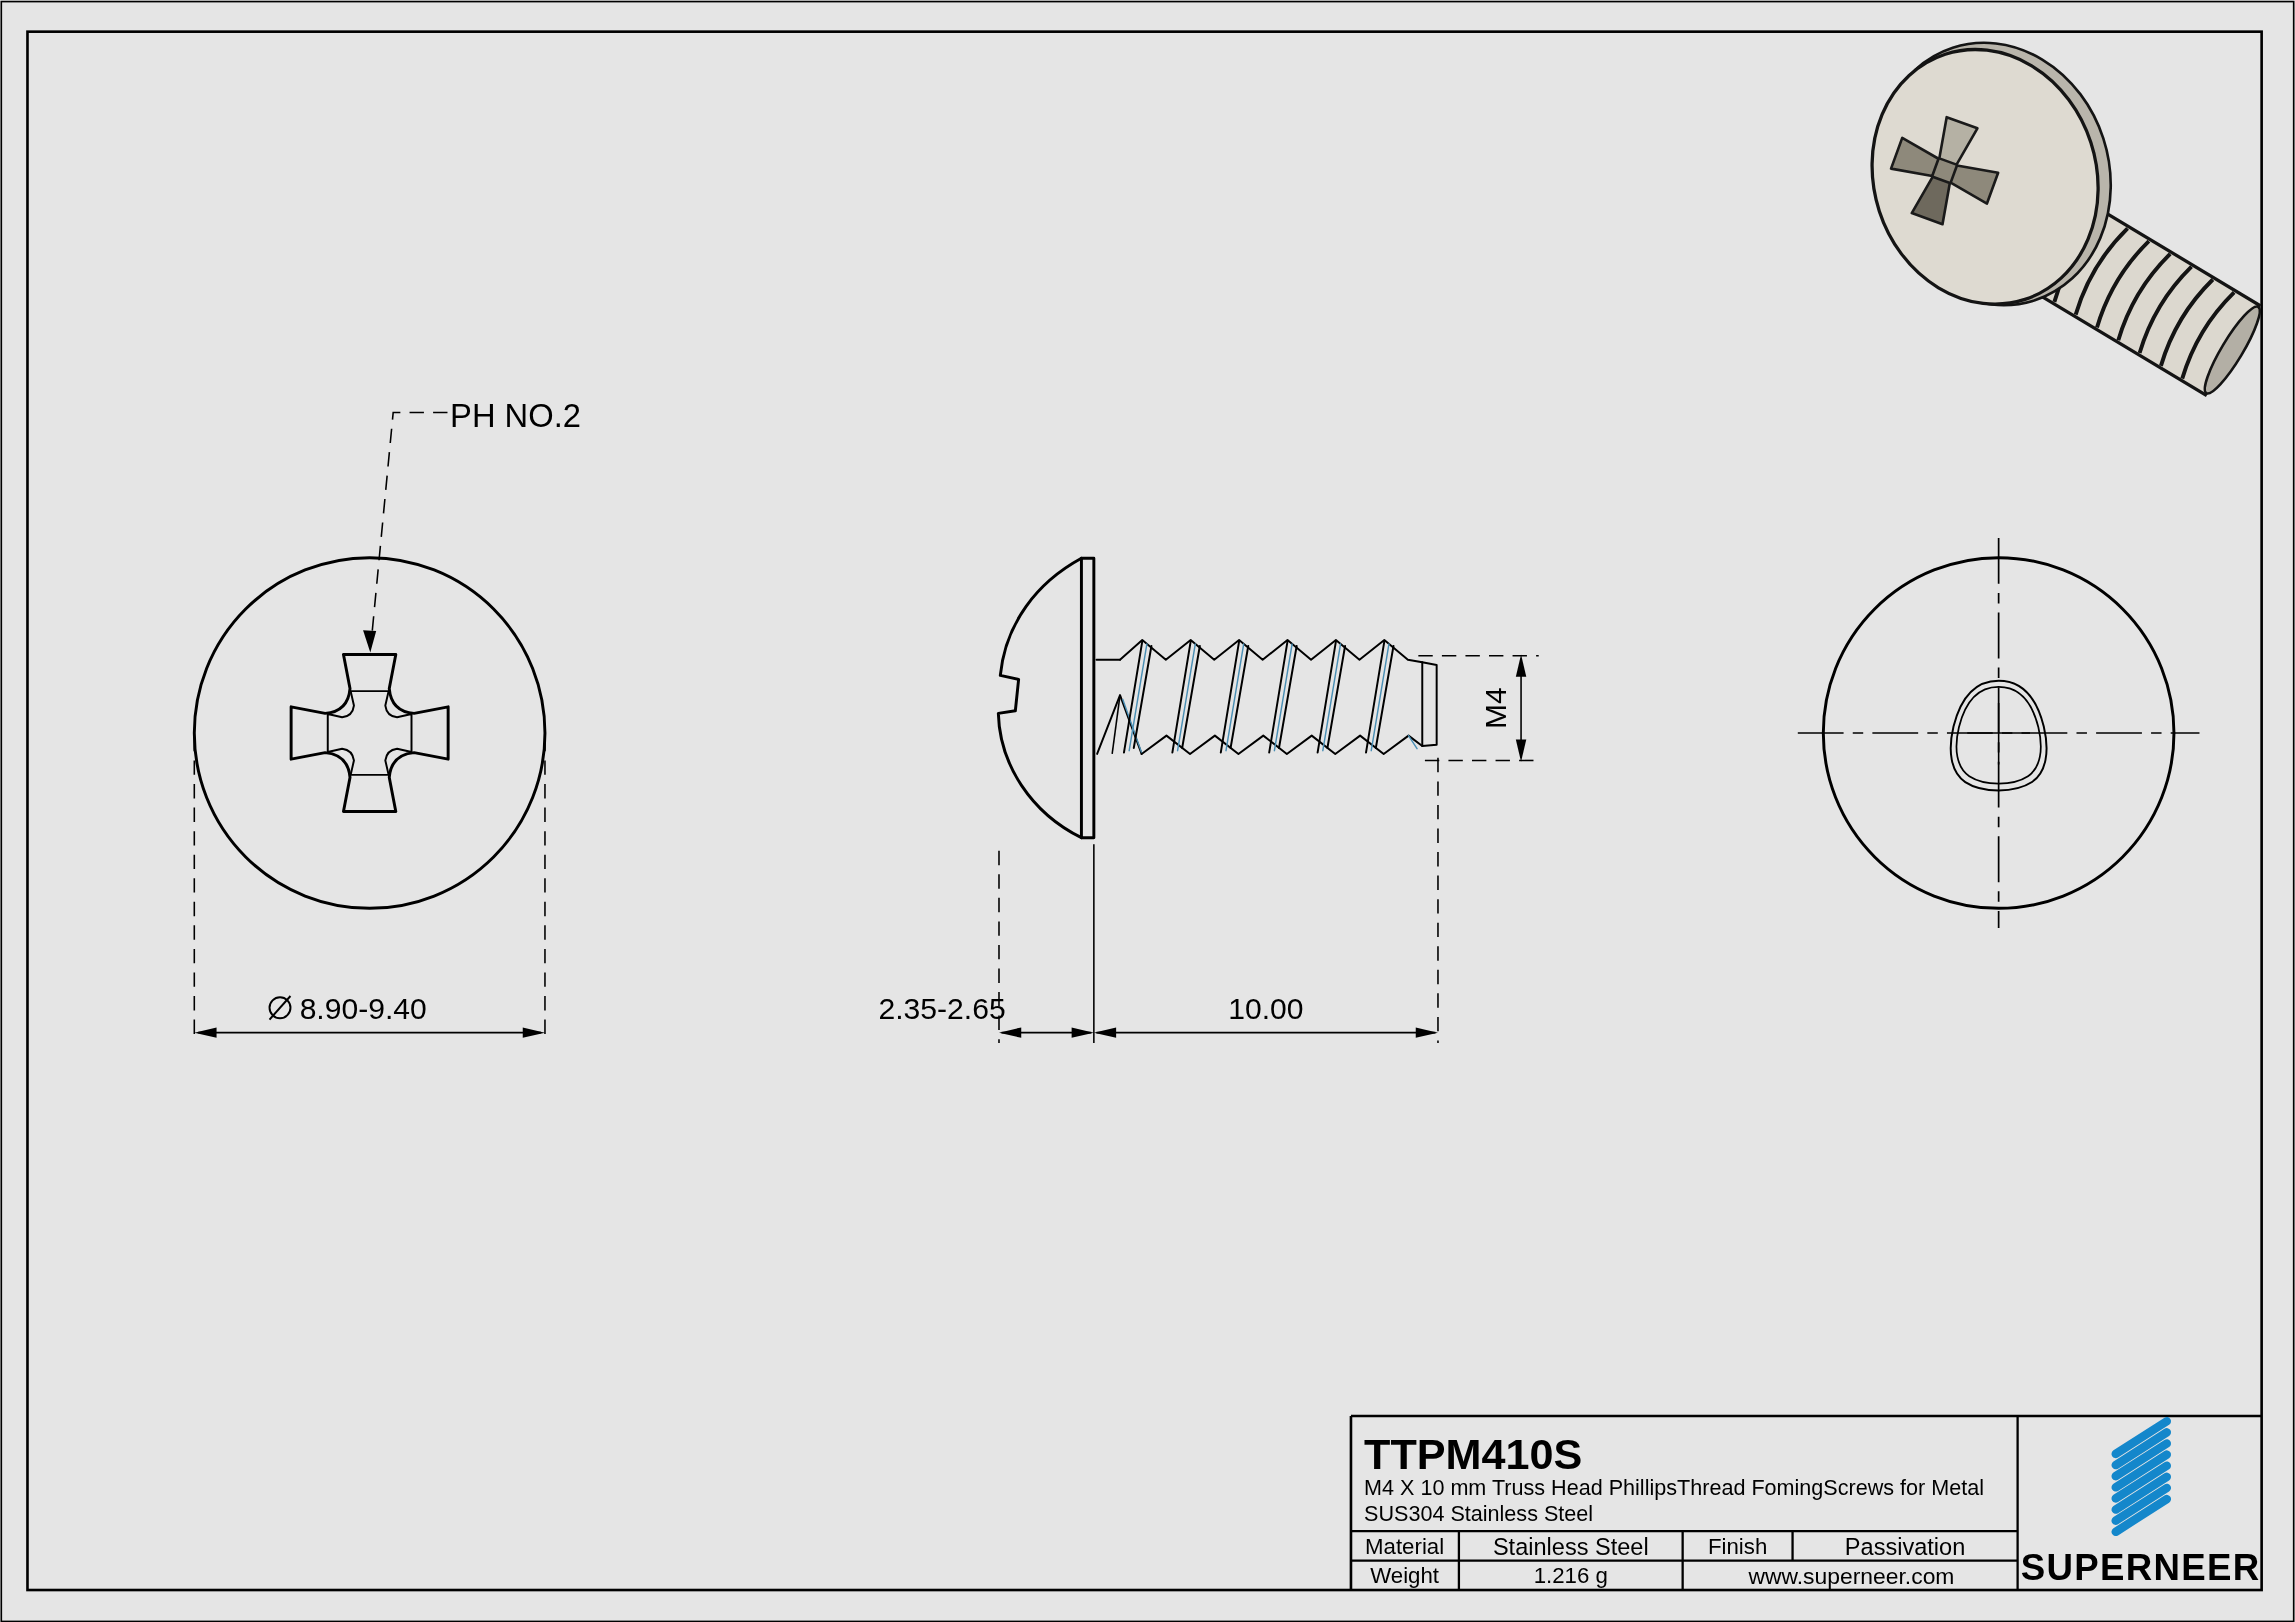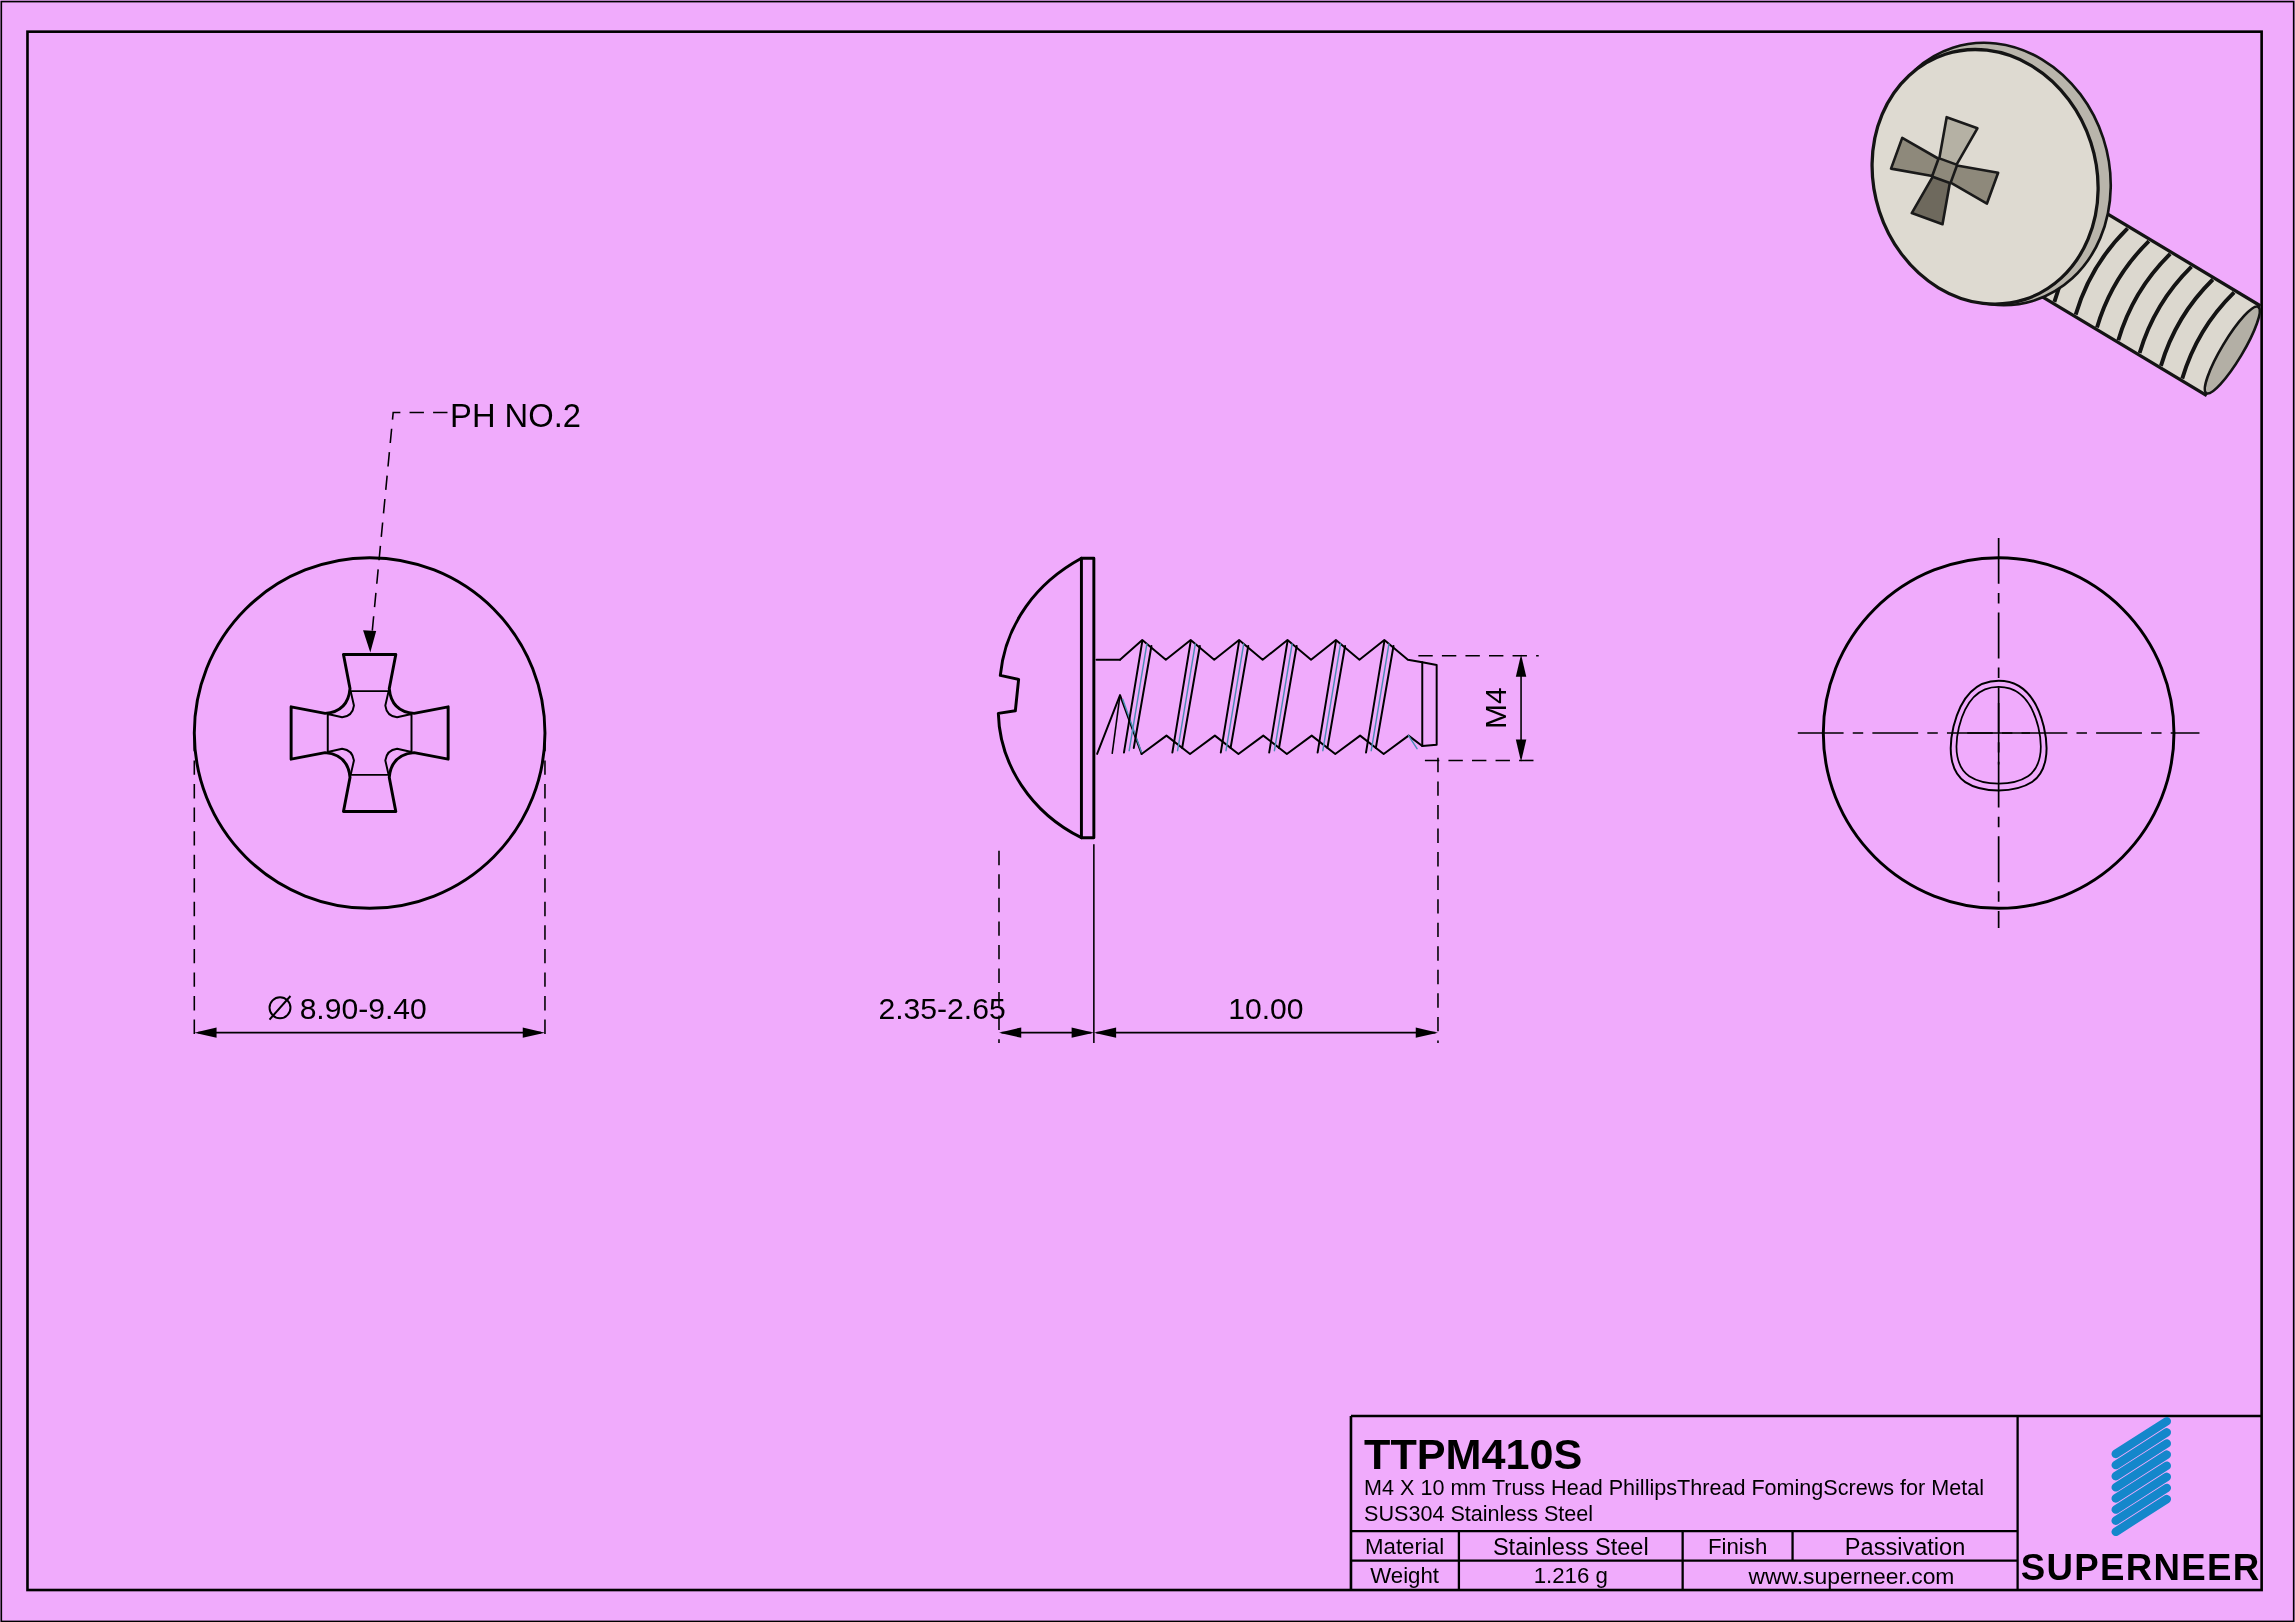--- a/index.html
+++ b/index.html
@@ -1,17 +1,17 @@
 <!DOCTYPE html>
 <html style="font-size:10.5px"><head>
 <meta charset="utf-8">
 <style>
   html,body{margin:0;padding:0;background:#fff;}
   body{width:2295px;height:1623px;font-family:"Liberation Sans",sans-serif;}
-  #sheet{position:relative;width:2295px;height:1623px;background:#f0abfc;}
+  #sheet{position:relative;width:2295px;height:1623px;background:#e5e5e5;}
   svg{display:block;}
   text{font-family:"Liberation Sans","DejaVu Sans",sans-serif;fill:#000;}
   .obj{stroke:#000;stroke-width:4.5;fill:none;stroke-linejoin:round;stroke-linecap:round;}
   .obj3{stroke:#000;stroke-width:3;fill:none;stroke-linejoin:round;stroke-linecap:round;}
   .thin{stroke:#000;stroke-width:2.4;fill:none;}
   .dash{stroke:#000;stroke-width:2.4;fill:none;stroke-dasharray:22 14;}
   .cl{stroke:#000;stroke-width:2.6;fill:none;stroke-dasharray:70 14 16 14;}
   .arrow{fill:#000;stroke:none;}
   .bluet{stroke:#4a8fb5;stroke-width:2.2;fill:none;}
   .dimtxt{font-size:46px;}

